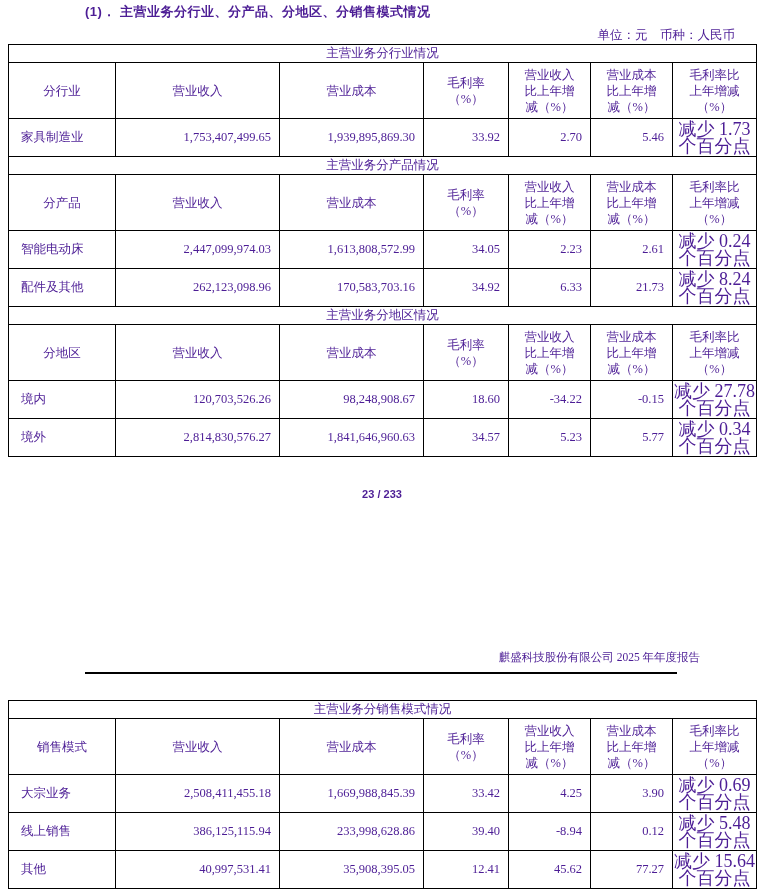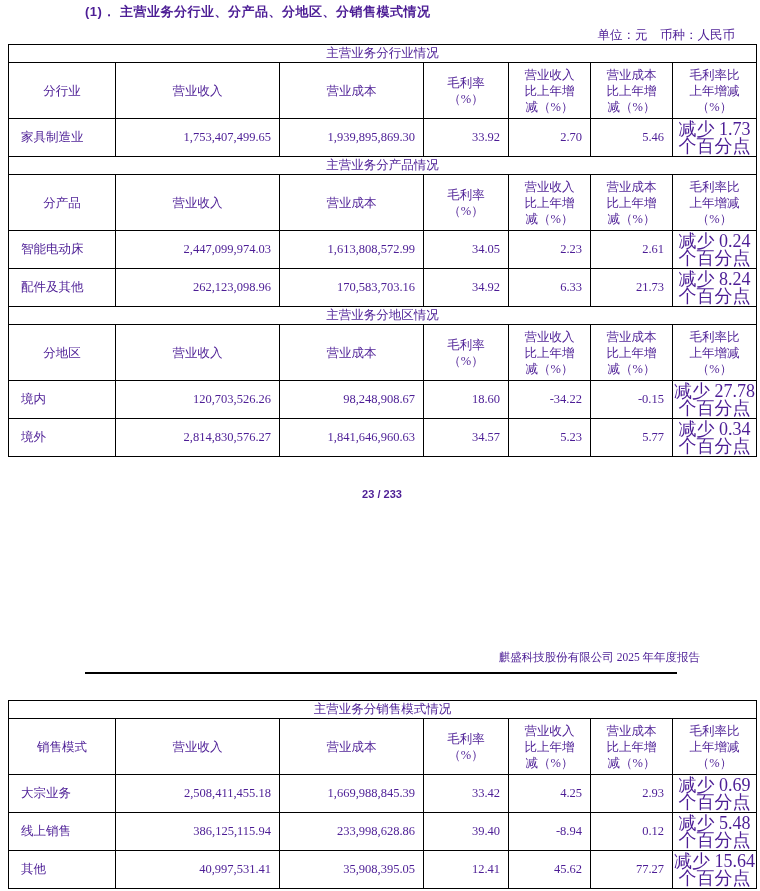--- a/index.html
+++ b/index.html
@@ -264,21 +264,21 @@
           <td class="header-cell">毛利率比
 上年增减
 （%）</td>
         </tr>
         <tr>
           <td class="data-cell cell-label">大宗业务</td>
           <td class="data-cell cell-num">2,508,411,455.18</td>
           <td class="data-cell cell-num">1,669,988,845.39</td>
           <td class="data-cell cell-num">33.42</td>
           <td class="data-cell cell-num">4.25</td>
-          <td class="data-cell cell-num">2.93</td>
+          <td class="data-cell cell-num">3.90</td>
           <td class="data-cell cell-change">减少 0.69
 个百分点</td>
         </tr>
         <tr>
           <td class="data-cell cell-label">线上销售</td>
           <td class="data-cell cell-num">386,125,115.94</td>
           <td class="data-cell cell-num">233,998,628.86</td>
           <td class="data-cell cell-num">39.40</td>
           <td class="data-cell cell-num">-8.94</td>
           <td class="data-cell cell-num">0.12</td>

